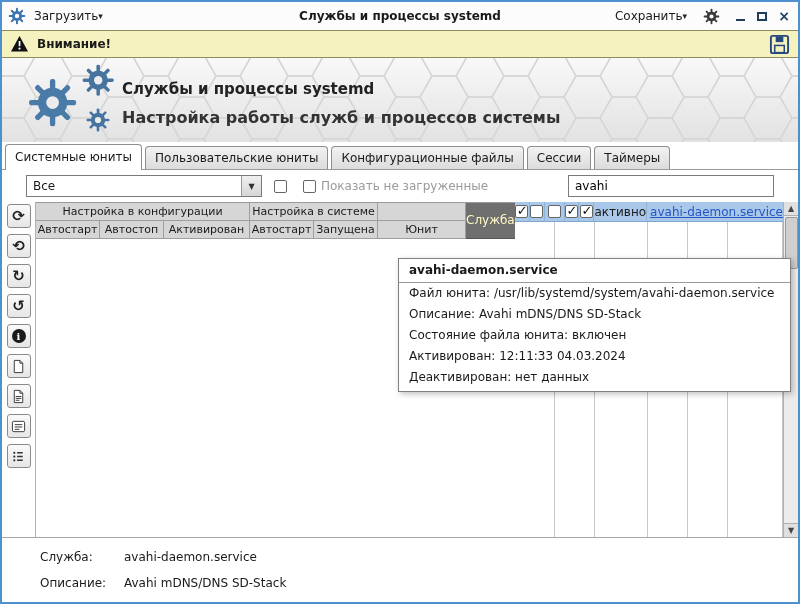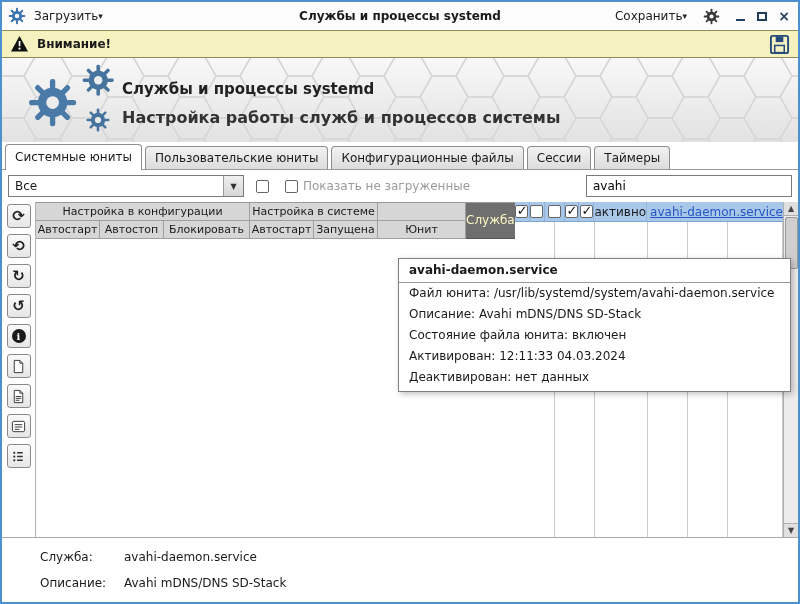--- a/index.html
+++ b/index.html
@@ -31,21 +31,21 @@
   .banner-title { position:absolute; left:120px; top:22px; font-size:15px; font-weight:bold; color:#222; }
   .banner-sub { position:absolute; left:120px; top:50px; font-size:16px; font-weight:bold; color:#333; }
 
   
   .tabbar { display:flex; align-items:flex-end; height:27px; padding-left:3px; gap:3px; background:#fff; }
   .tab { height:23px; padding:0 9px; line-height:22px; border:1px solid #8e8e8e; border-bottom:none; border-radius:4px 4px 0 0; background:linear-gradient(#f2f2f2,#dcdcdc); white-space:nowrap; }
   .tab.active { height:26px; line-height:25px; background:#fff; position:relative; z-index:2; margin-bottom:-1px; }
   .content { border-top:1px solid #9a9a9a; }
 
   
-  .filterrow { height:32px; display:flex; align-items:center; padding:0 6px; }
+  .filterrow { height:32px; display:flex; align-items:center; padding:0 24px; }
   .combo { width:236px; height:22px; border:1px solid #7a7a7a; background:#fff; display:flex; align-items:center; margin-right:12px; }
   .combo-val { flex:1; padding:0 6px; }
   .combo-btn { width:20px; height:20px; border-left:1px solid #9a9a9a; background:linear-gradient(#f0f0f0,#d6d6d6); display:flex; align-items:center; justify-content:center; font-size:8px; color:#333; }
   .chk { display:flex; align-items:center; gap:5px; margin-right:16px; white-space:nowrap; }
   .chk.dim span.lbl { color:#9a9a9a; }
   .cb { position:relative; width:13px; height:13px; border:1px solid #666; background:#fff; display:inline-block; border-radius:2px; flex:none; }
   .cb.checked::after { content:"✓"; position:absolute; left:0; top:-3px; width:12px; text-align:center; font-size:13px; font-weight:bold; color:#111; }
   .search { width:206px; height:22px; border:1px solid #7a7a7a; padding:0 6px; font:inherit; margin-left:auto; }
 
   
@@ -340,21 +340,21 @@
       </div>
 
       <div class="tablewrap">
         <div class="tgrid">
           <div class="thead headflex">
             <div class="hblock w-config">
               <div class="gcell">Настройка в конфигурации</div>
               <div class="subrow">
                 <div class="hcell c1">Автостарт</div>
                 <div class="hcell c2">Автостоп</div>
-                <div class="hcell c3">Блокировать</div>
+                <div class="hcell c3">Активирован</div>
               </div>
             </div>
             <div class="hblock w-system">
               <div class="gcell">Настройка в системе</div>
               <div class="subrow">
                 <div class="hcell c4">Автостарт</div>
                 <div class="hcell c5">Запущена</div>
               </div>
             </div>
             <div class="hblock w-unit">

